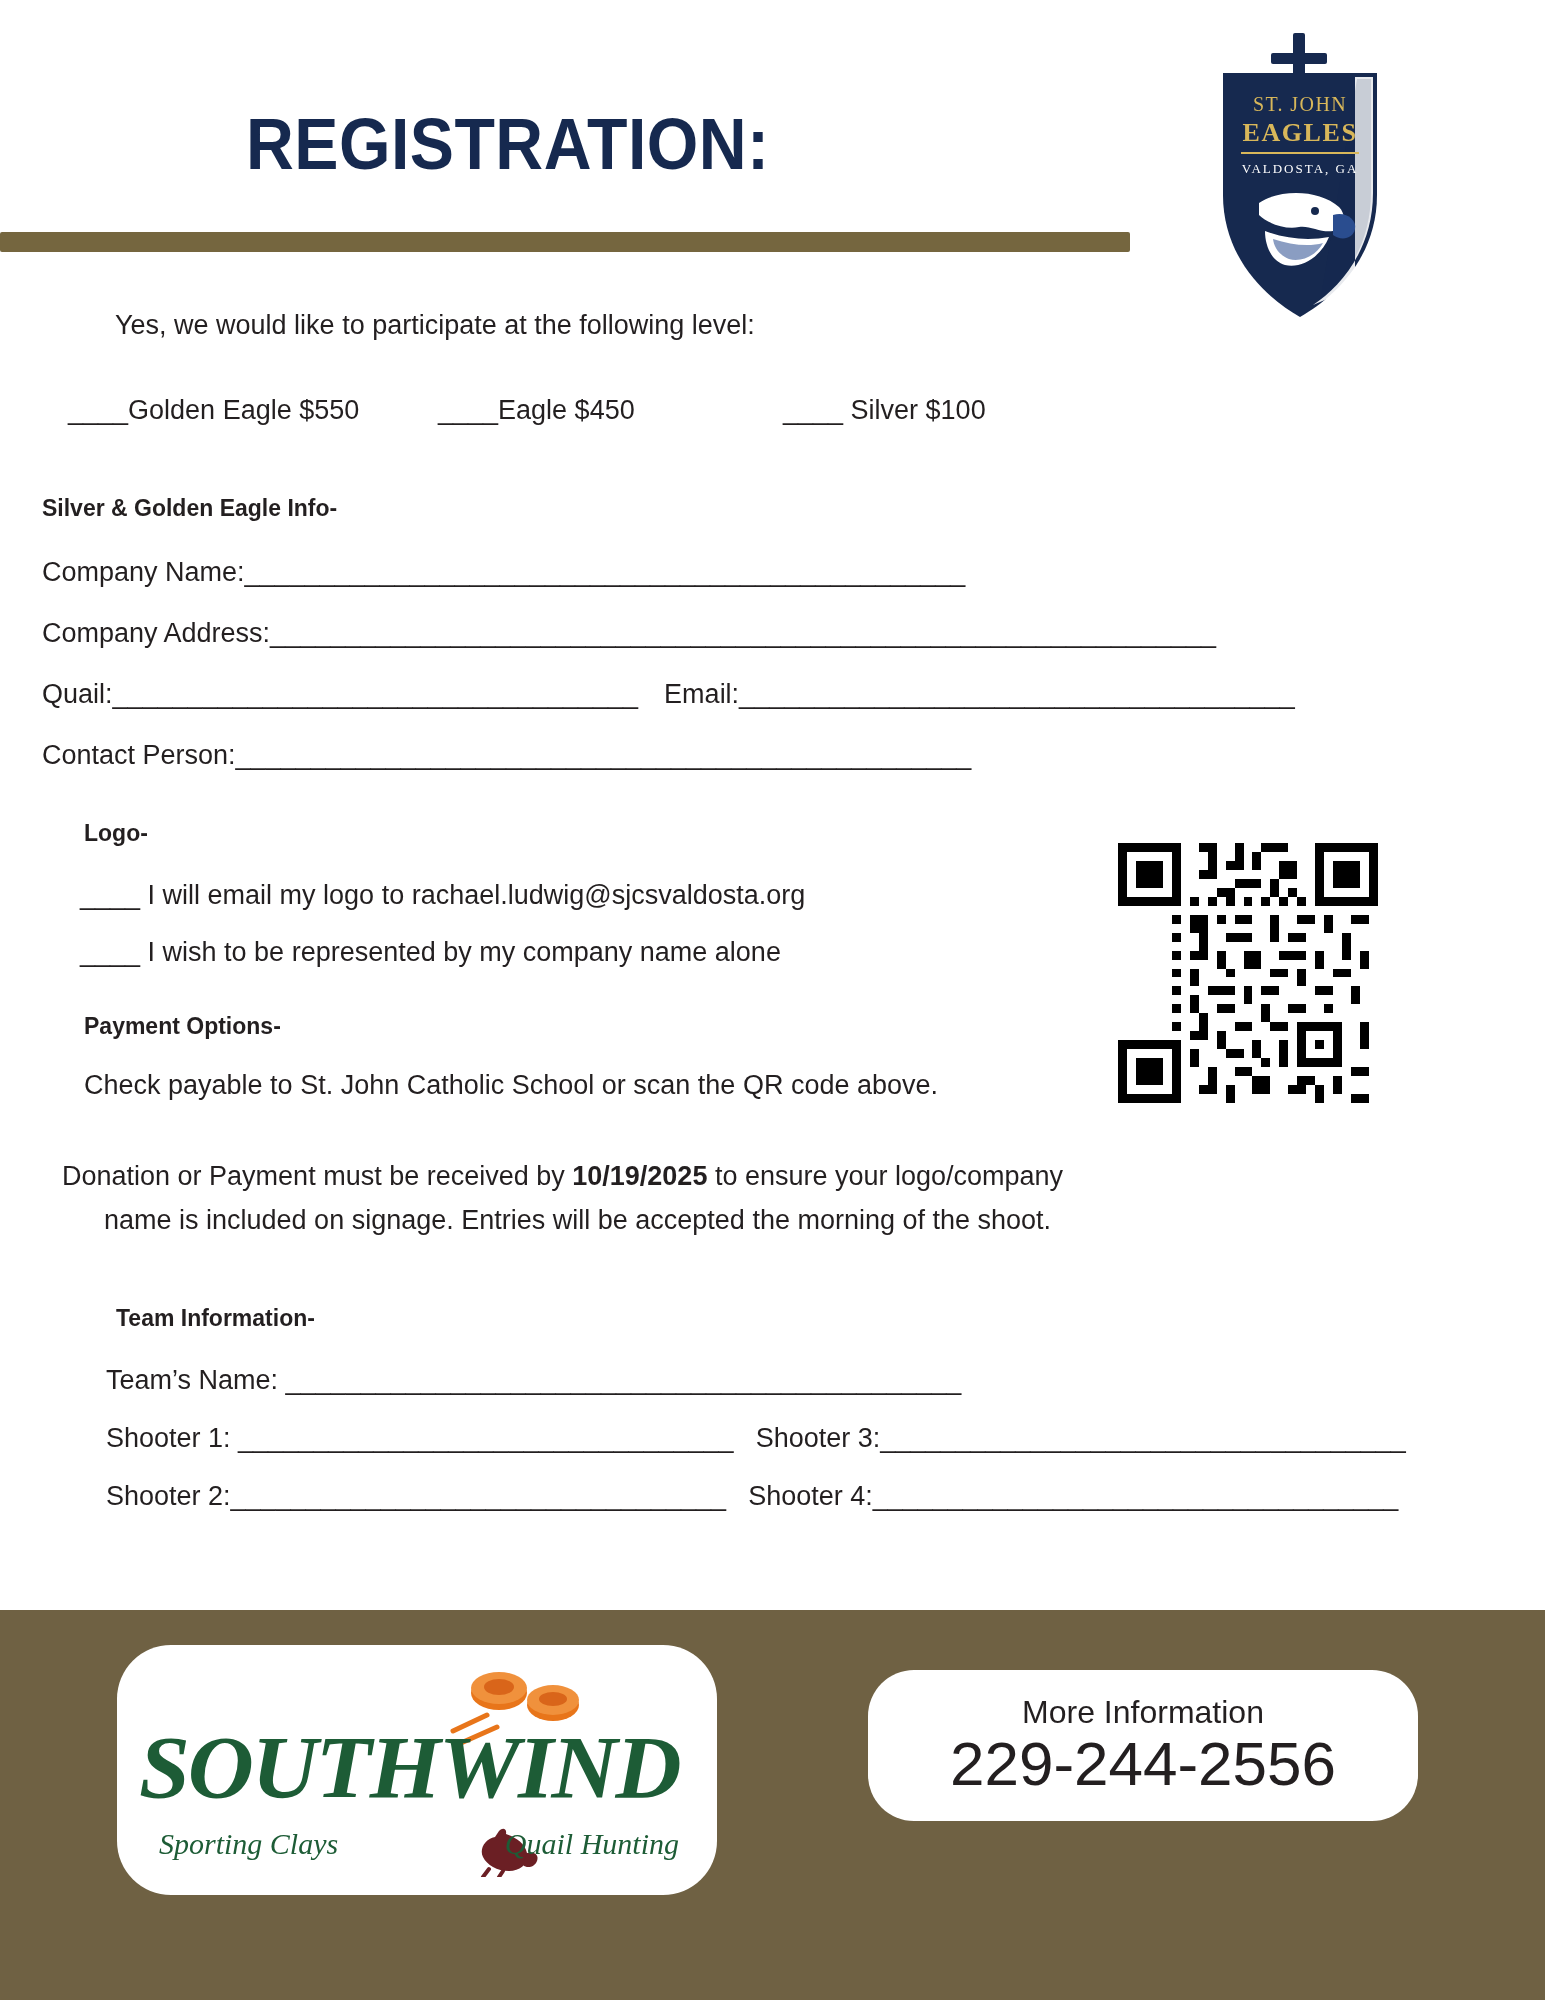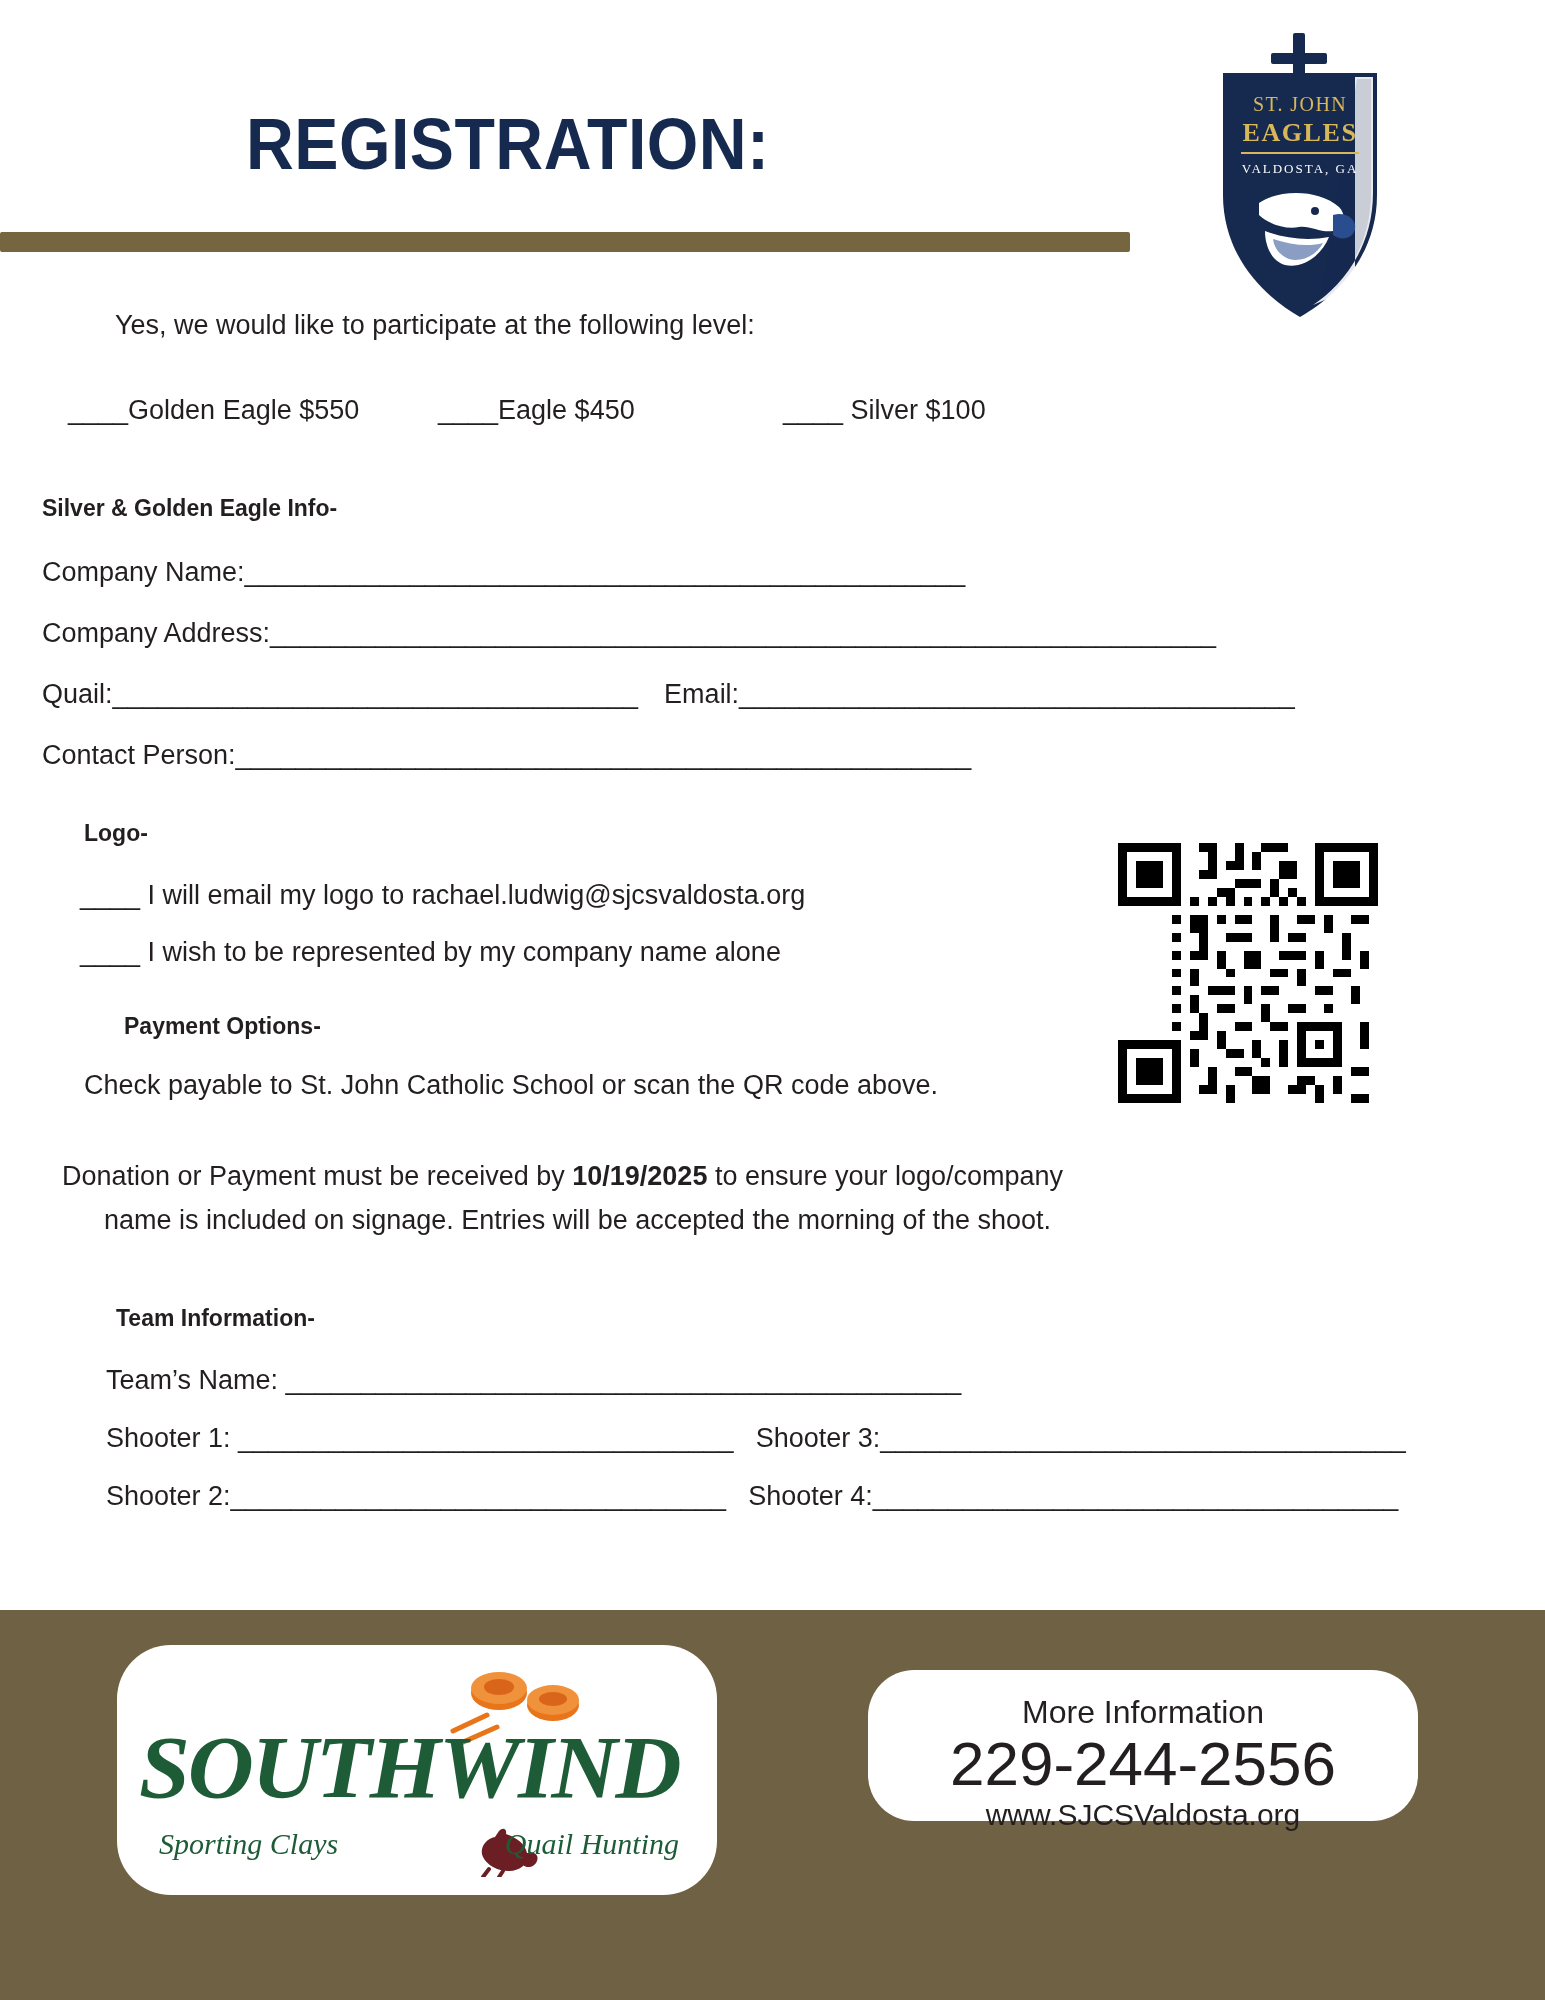--- a/index.html
+++ b/index.html
@@ -129,21 +129,20 @@
     top: 588px;
     width: 260px;
     height: 260px;
   }
   .qr canvas, .qr svg { display: block; }
 
   .pay-head {
     position: absolute;
     left: 84px;
     top: 758px;
-    margin-left: 40px;
   }
   .pay-text {
     position: absolute;
     left: 84px;
     top: 815px;
     font-size: 27px;
   }
 
   .donation {
     position: absolute;
@@ -484,17 +483,16 @@
         <div class="sw-sub">
           <span>Sporting Clays</span>
           <span>Quail Hunting</span>
         </div>
       </div>
     </div>
 
     <div class="info-card">
       <div class="info-title">More Information</div>
       <div class="info-phone">229-244-2556</div>
-      <div class="info-web">www.SJCSValdosta.org</div>
     </div>
 
   </div>
 </div>
 
 </body></html>

